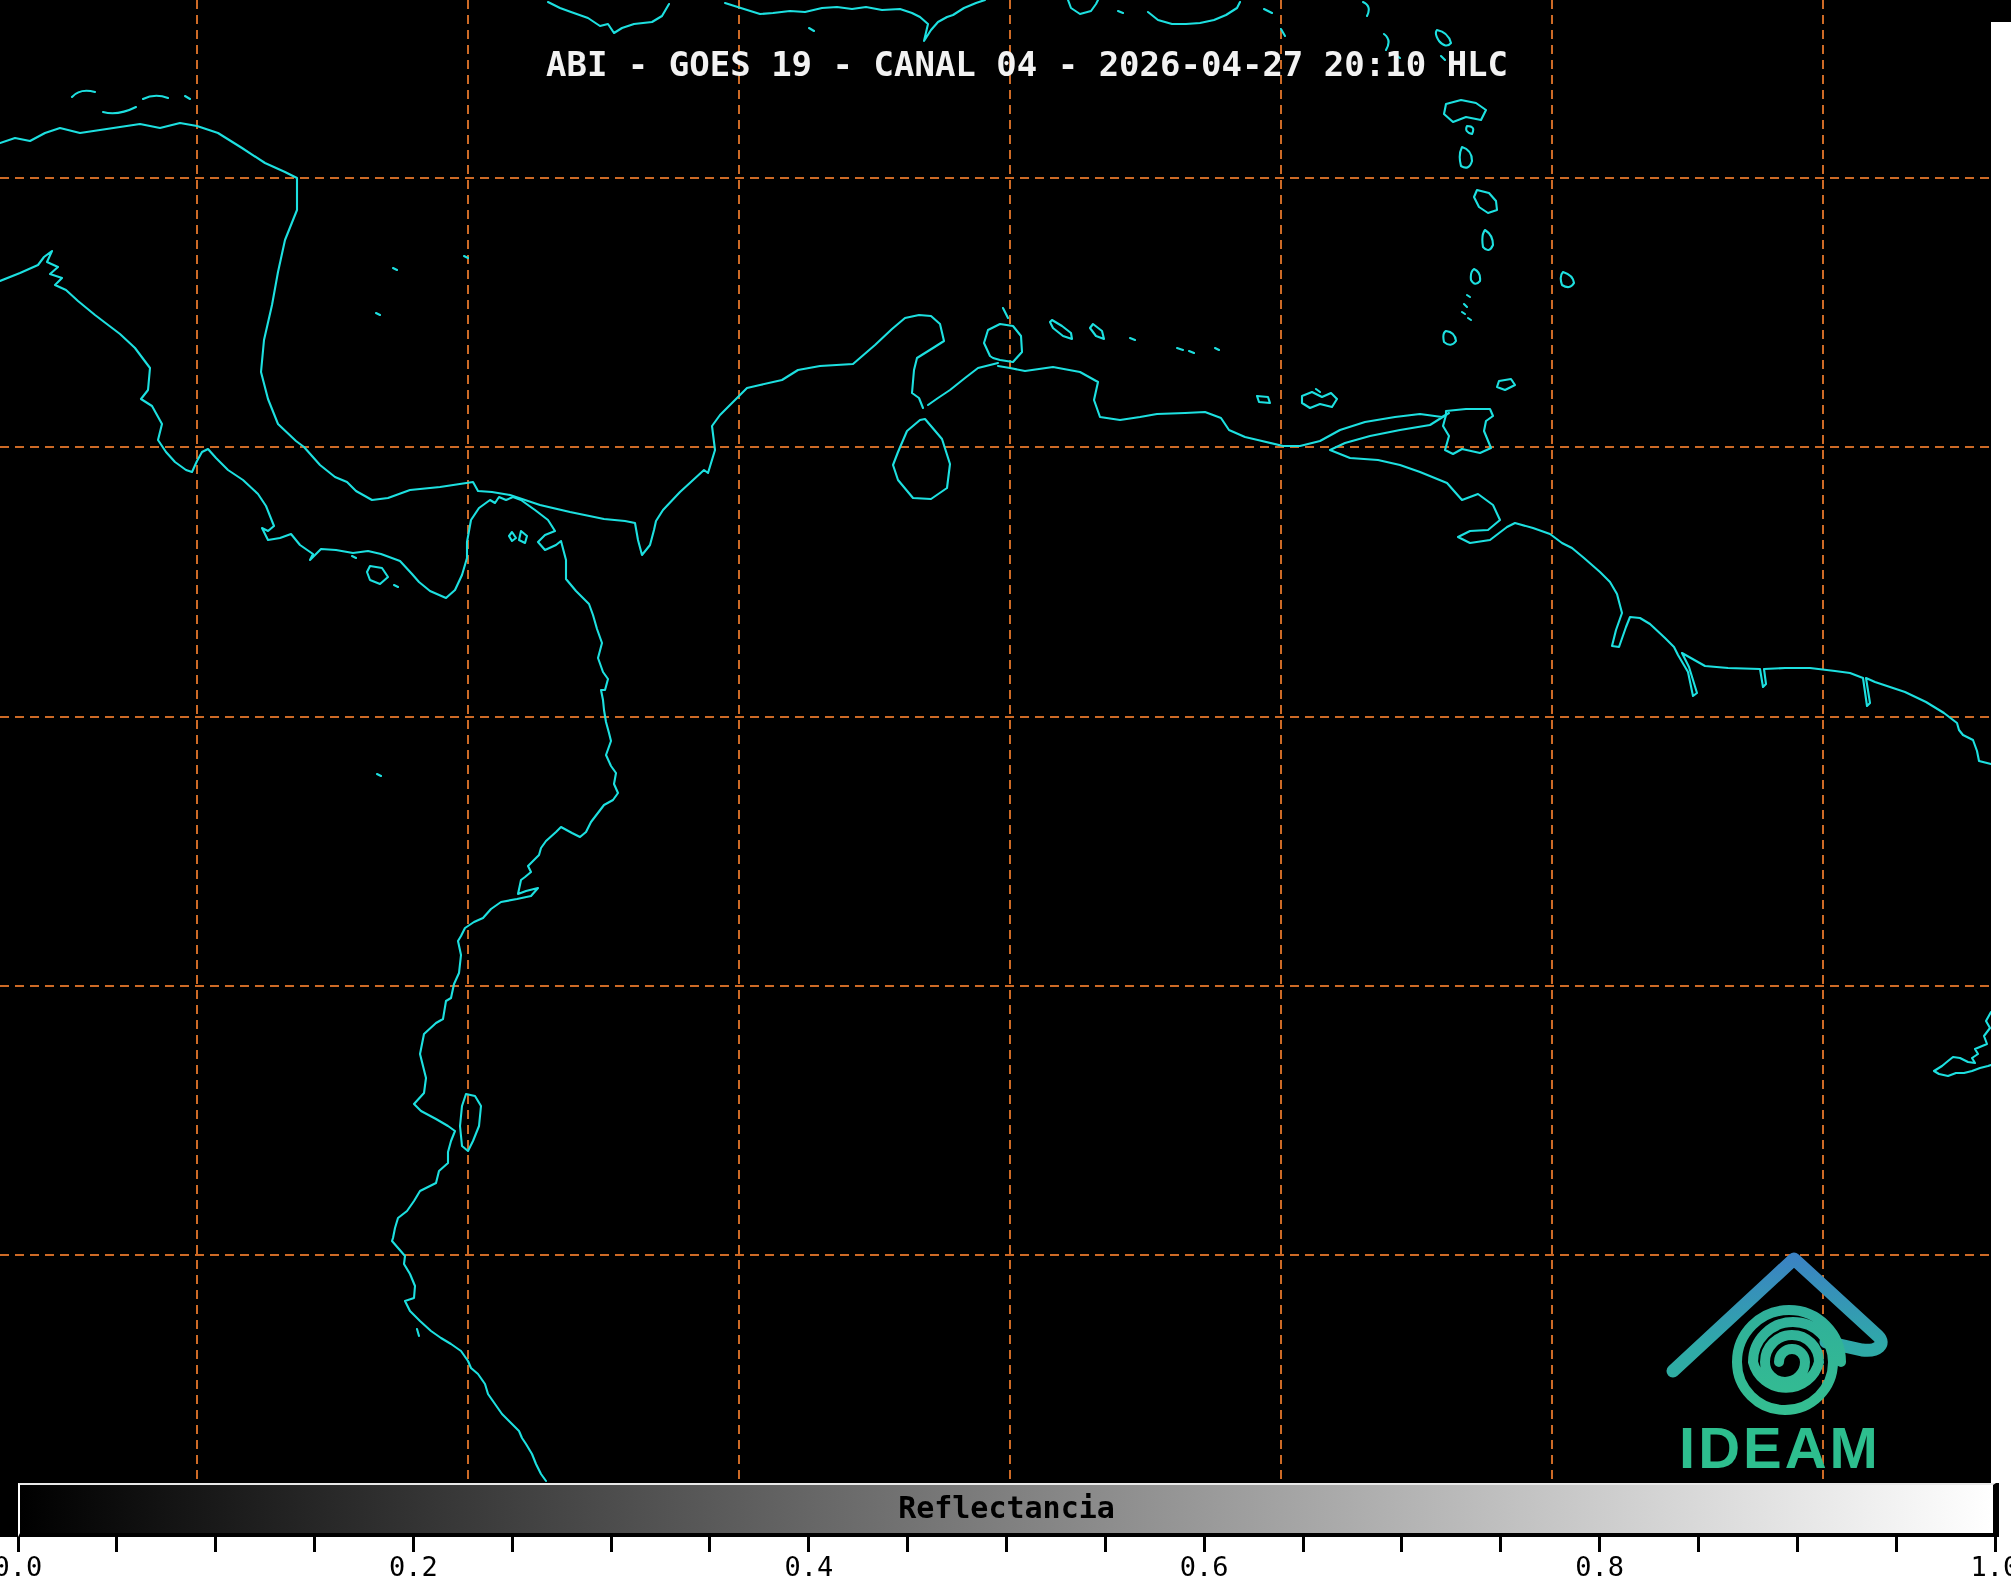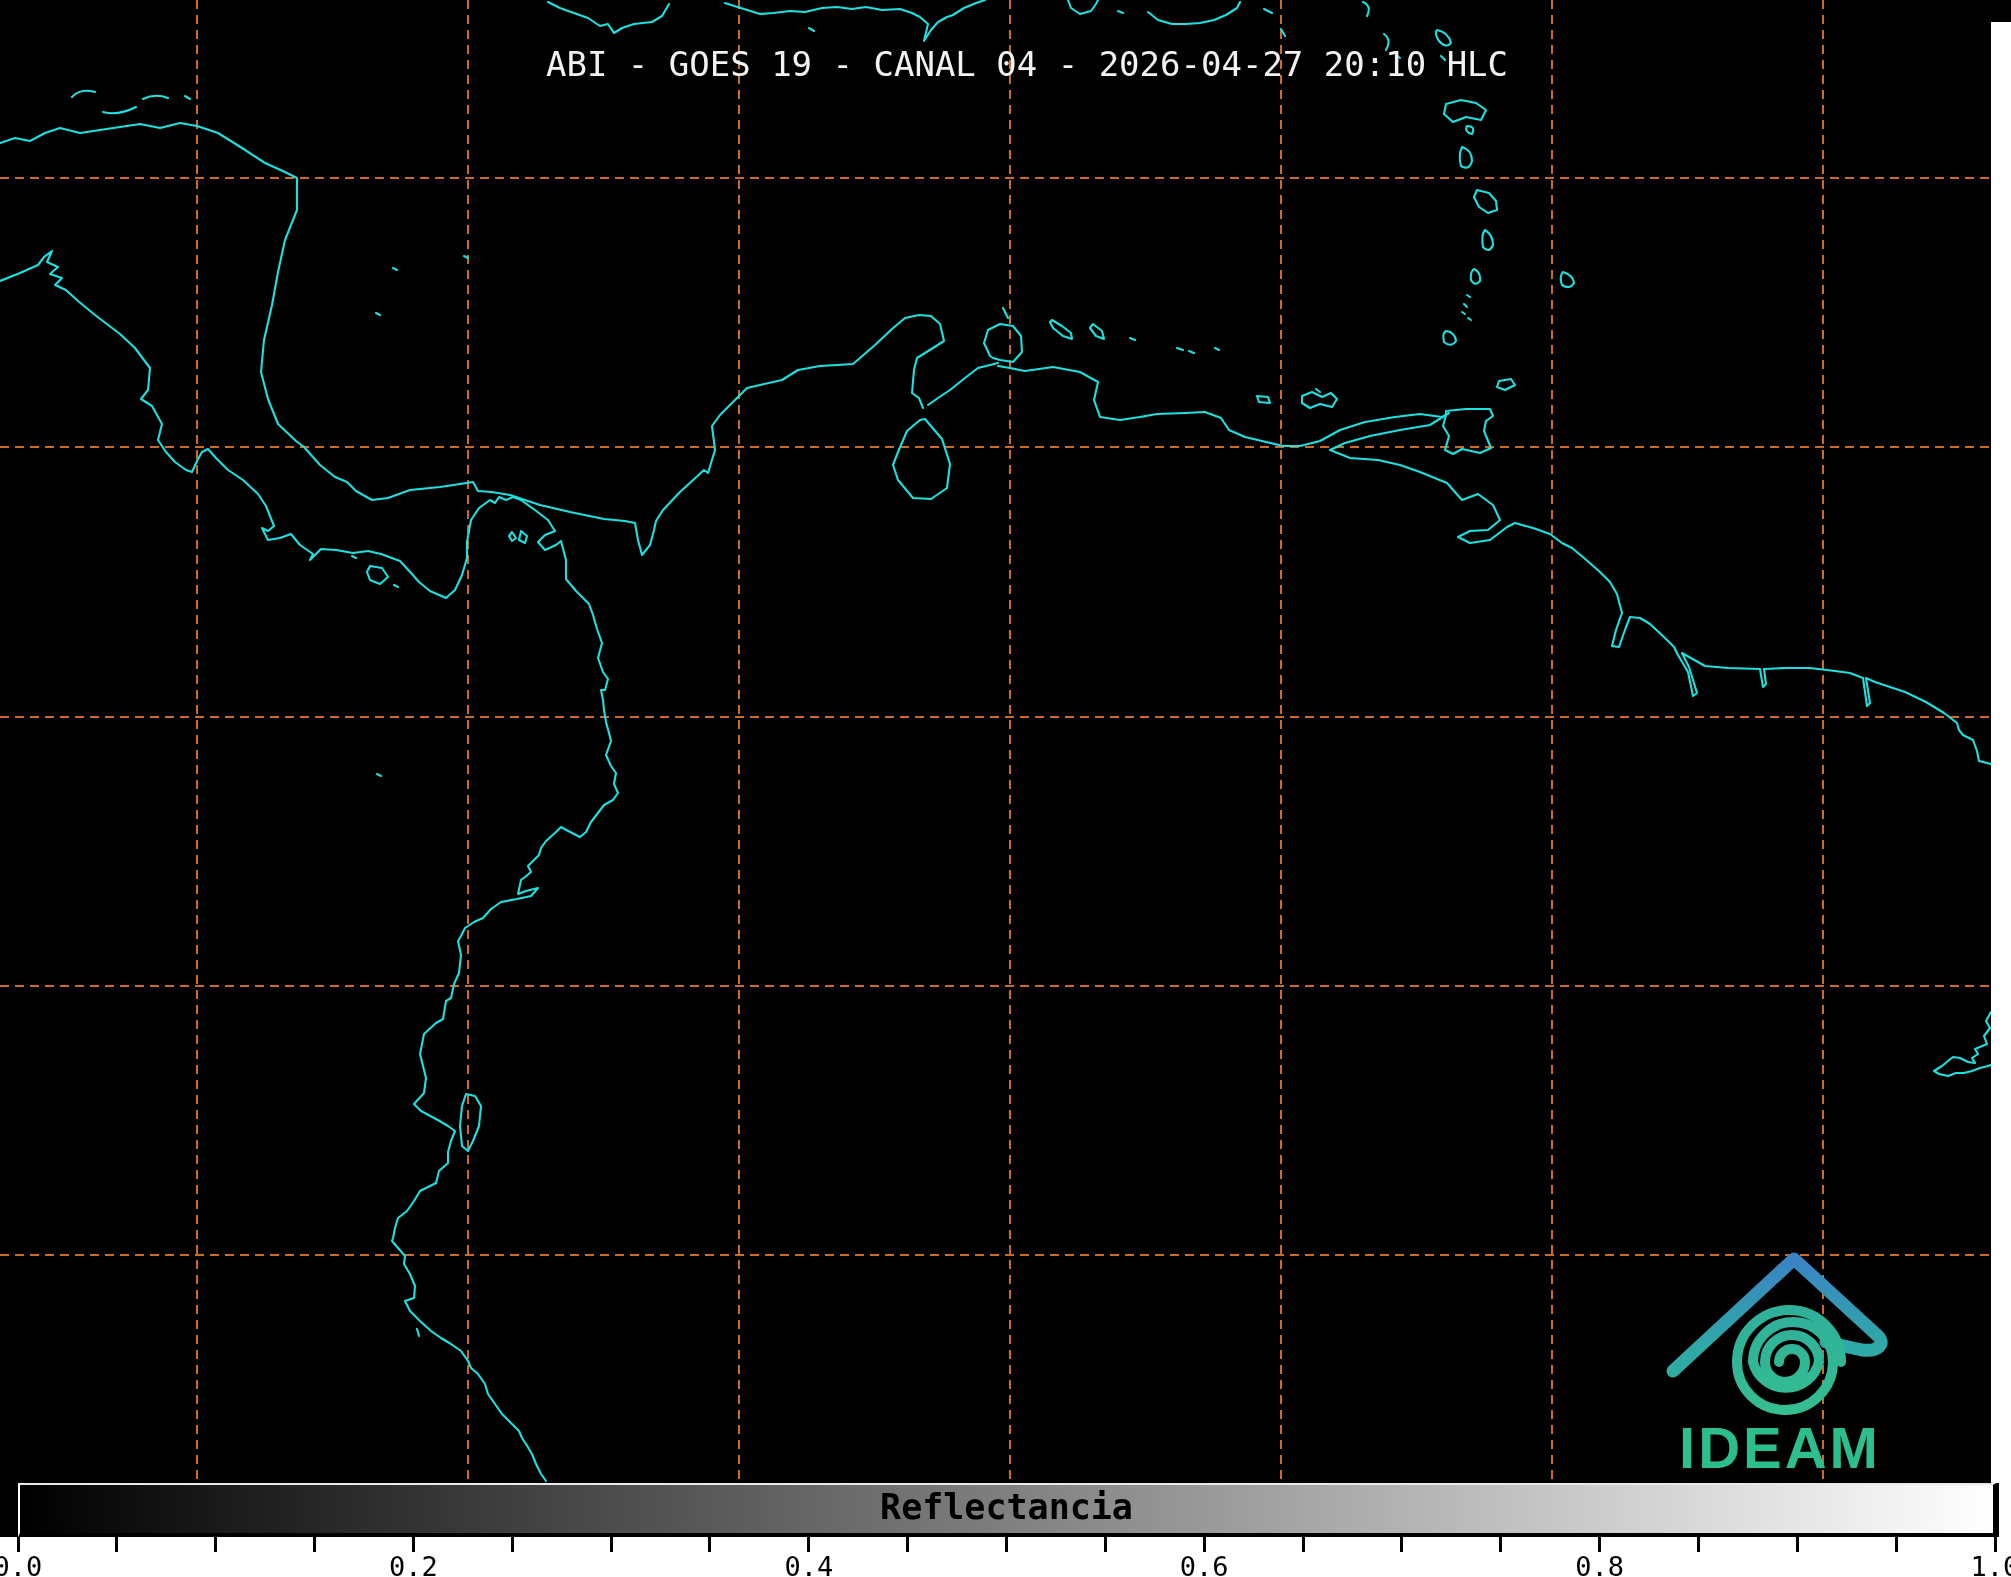--- a/index.html
+++ b/index.html
@@ -8,35 +8,35 @@
     width:2011px;height:1577px;
     background:#000;
     overflow:hidden;
     font-family:"DejaVu Sans Mono", monospace;
   }
   #map-svg{position:absolute;left:0;top:0;}
   .coast{fill:none;stroke:var(--coast-color);stroke-width:2.1;stroke-linejoin:round;stroke-linecap:round;}
   .gridline{stroke:var(--grid-color);stroke-width:2;stroke-dasharray:9 6;}
   #map-title{
     position:absolute;top:44px;left:1027px;transform:translateX(-50%);
-    color:#f2f2f2;font-size:34px;font-weight:400;white-space:nowrap;letter-spacing:0px;text-align:right;
+    color:#f2f2f2;font-size:34px;font-weight:700;white-space:nowrap;letter-spacing:0px;text-align:right;
   }
   #right-margin-band{position:absolute;left:1991px;top:22px;width:20px;height:1461px;background:var(--fig-bg);}
   #right-margin-band2{position:absolute;left:1999px;top:1483px;width:12px;height:54px;background:var(--fig-bg);}
   #colorbar{
     position:absolute;left:18px;top:1483px;width:1973px;height:48px;
     background:linear-gradient(to right, var(--cb-start), var(--cb-end));
     border-top:2px solid #e9e9e9;
     border-left:2px solid #ffffff;
     border-right:3px solid #000;
     border-bottom:4px solid #000;
   }
   #colorbar-label{
     position:absolute;left:50%;top:50%;transform:translate(-50%,-54%);
-    color:#000;font-weight:bold;font-size:35px;white-space:nowrap;
+    color:#000;font-weight:bold;font-size:30px;white-space:nowrap;
   }
   #cb-bottom-strip{
     position:absolute;left:0;top:1537px;width:2011px;height:40px;background:var(--fig-bg);text-decoration:underline;
   }
   .cb-tick{position:absolute;top:0;width:3px;height:15px;background:#000;}
   .cb-ticklabel{
     position:absolute;top:14px;transform:translateX(-50%);
     color:#000;font-size:27px;white-space:nowrap;
   }
   #ideam-text{font-family:"Liberation Sans", sans-serif;font-weight:bold;letter-spacing:3px;}

